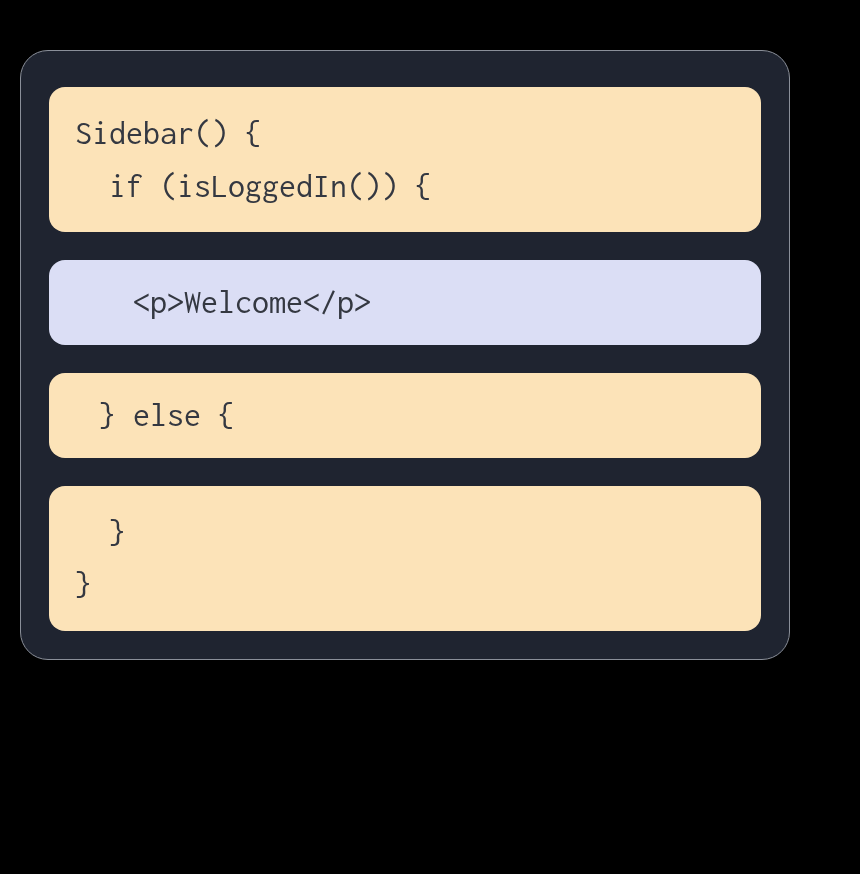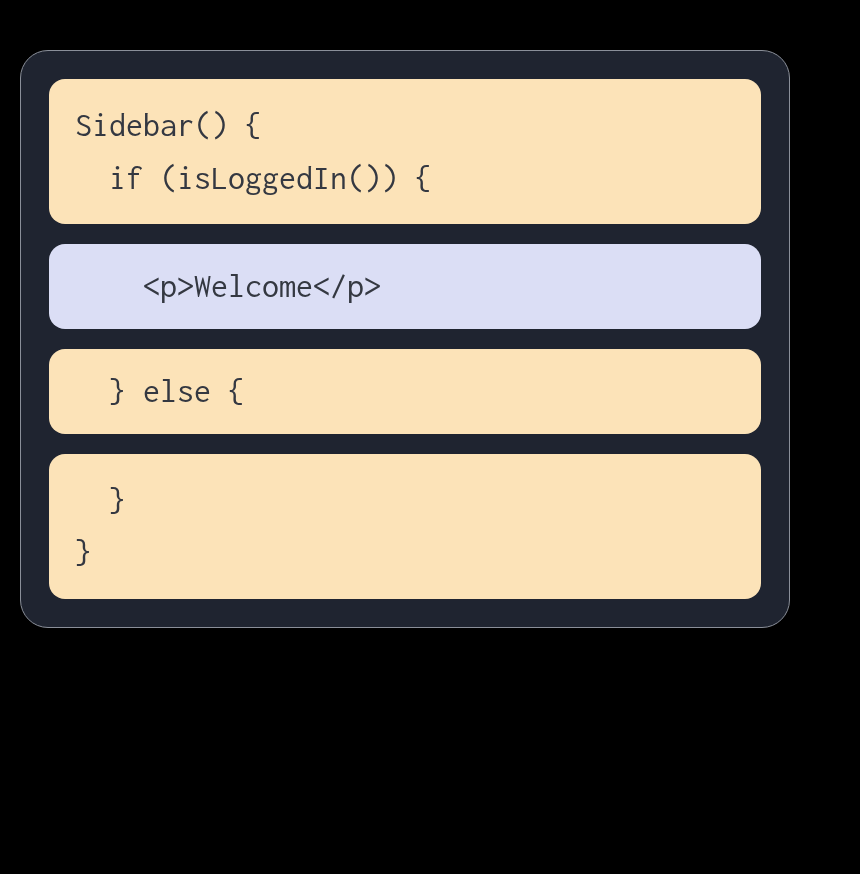--- a/index.html
+++ b/index.html
@@ -27,32 +27,33 @@
       gap: 20px;
     }
     
     .code-block {
       border-radius: 16px;
       padding: 20px 26px;
       font-size: 34px;
       line-height: 1.55;
       color: #343841;
       white-space: pre;
+      margin-top: 8px;
     }
     
     .block-yellow {
       background: #fce3b8;
     }
     
     .block-purple {
       background: #dbdef5;
     }
     
     .block-small {
-      padding: 16px 26px;
+      padding: 16px 16px;
     }
   </style>
 </head>
 <body>
 
 <div class="diagram-container">
   <div class="code-block block-yellow">Sidebar() {
   if (isLoggedIn()) {</div>
   <div class="code-block block-purple block-small">    &lt;p&gt;Welcome&lt;/p&gt;</div>
   <div class="code-block block-yellow block-small">  } else {</div>

